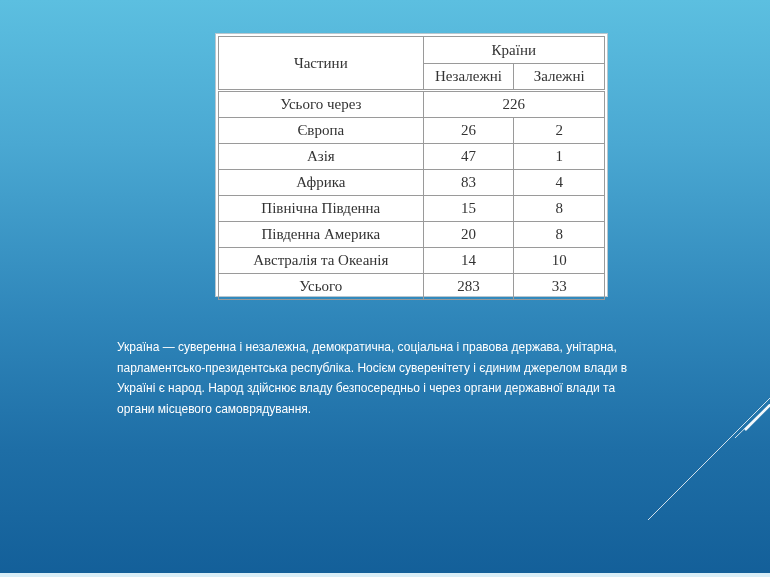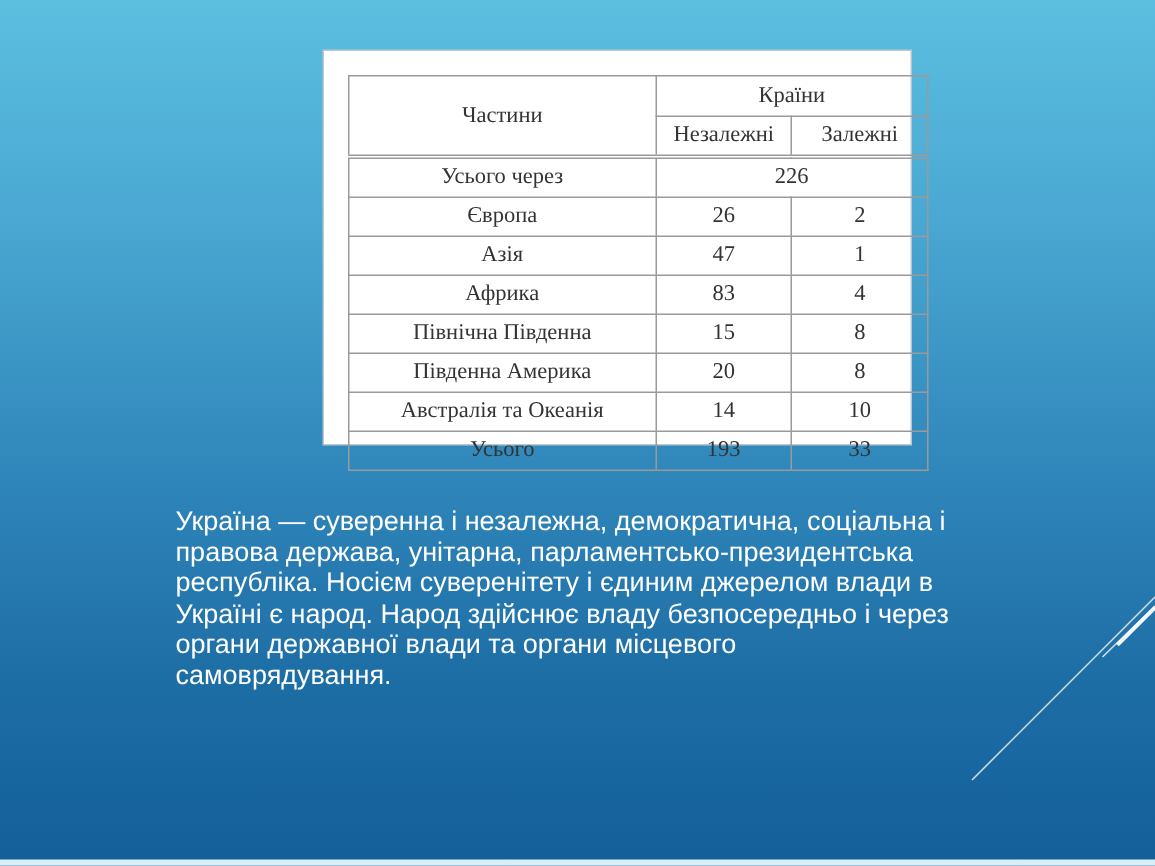--- a/index.html
+++ b/index.html
@@ -9,36 +9,36 @@
     font-family: "Liberation Sans", sans-serif;
   }
   .bottom-strip {
     position: absolute; left: 0; top: 573px; width: 770px; height: 4px; background: #d9eef7;
   }
   .table-wrap {
     position: absolute; left: 216px; top: 34px; width: 391px; height: 262px;
     background: #ffffff; box-shadow: 0 0 0 1px #b9c7cf;
   }
   table.data {
-    border-collapse: collapse; width: 387px; margin: 16px;
+    border-collapse: collapse; width: 387px; margin: 2px;
     font-family: "Liberation Serif", "DejaVu Serif", serif; color: #333;
     font-size: 15px;
   }
   table.data td {
     border: 1px solid #9a9a9a; text-align: center; padding: 0; height: 25px;
   }
   table.data tr.sep td { border-top: 3px double #9a9a9a; }
   .c1 { width: 205px; }
   .c2 { width: 90px; }
   .c3 { width: 90px; }
   .hdr-countries { height: 26px !important; }
   .hdr-parts { height: 52px; }
   .text-block {
     position: absolute; left: 117px; top: 337px; width: 520px;
-    color: #ffffff; font-size: 18px; line-height: 20.5px;
+    color: #ffffff; font-size: 12px; line-height: 20.5px;
     font-family: "Liberation Sans", sans-serif;
   }
   .text-block p { margin: 0; }
   .deco { position: absolute; left: 640px; top: 380px; width: 130px; height: 150px; }
 </style>
 </head>
 <body>
 
 <div class="table-wrap">
   <table class="data">
@@ -80,21 +80,21 @@
       <td>20</td>
       <td>8</td>
     </tr>
     <tr>
       <td>Австралія та Океанія</td>
       <td>14</td>
       <td>10</td>
     </tr>
     <tr>
       <td>Усього</td>
-      <td>193</td>
+      <td>283</td>
       <td>33</td>
     </tr>
   </tbody>
     </table>
 </div>
 
 <div class="text-block">
   <p>Україна — суверенна і незалежна, демократична, соціальна і правова держава, унітарна, парламентсько-президентська республіка. Носієм суверенітету і єдиним джерелом влади в Україні є народ. Народ здійснює владу безпосередньо і через органи державної влади та органи місцевого самоврядування.</p>
 </div>
 

